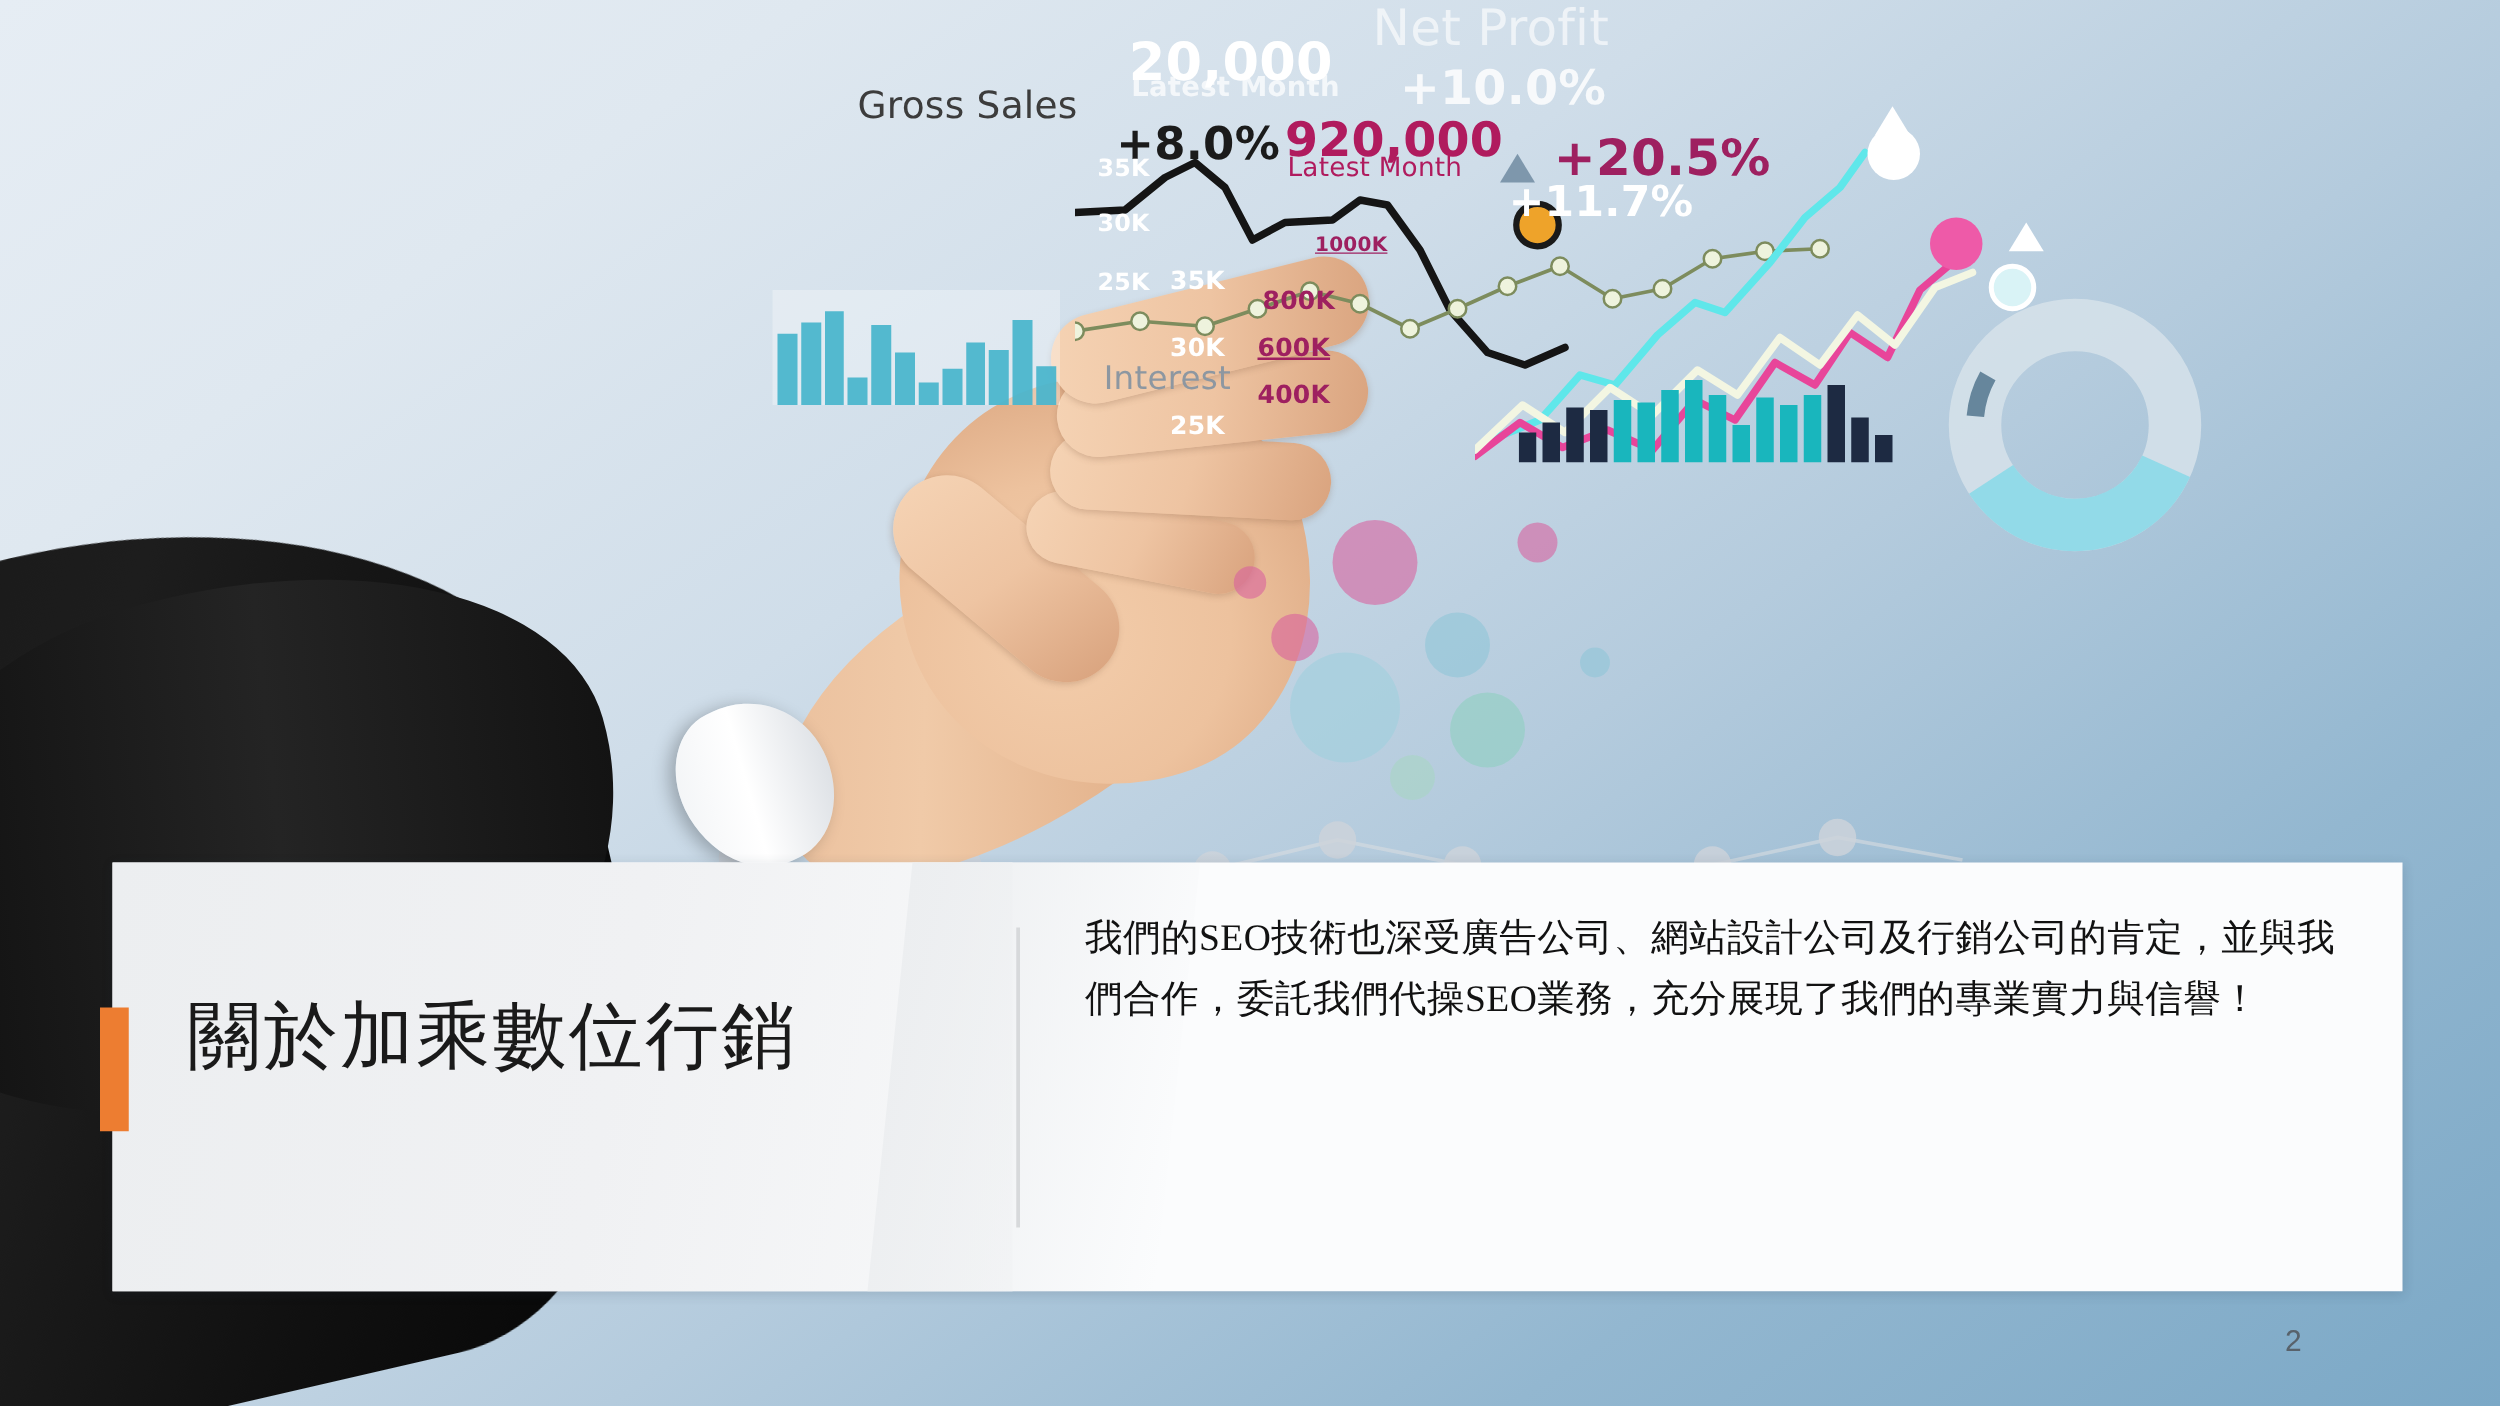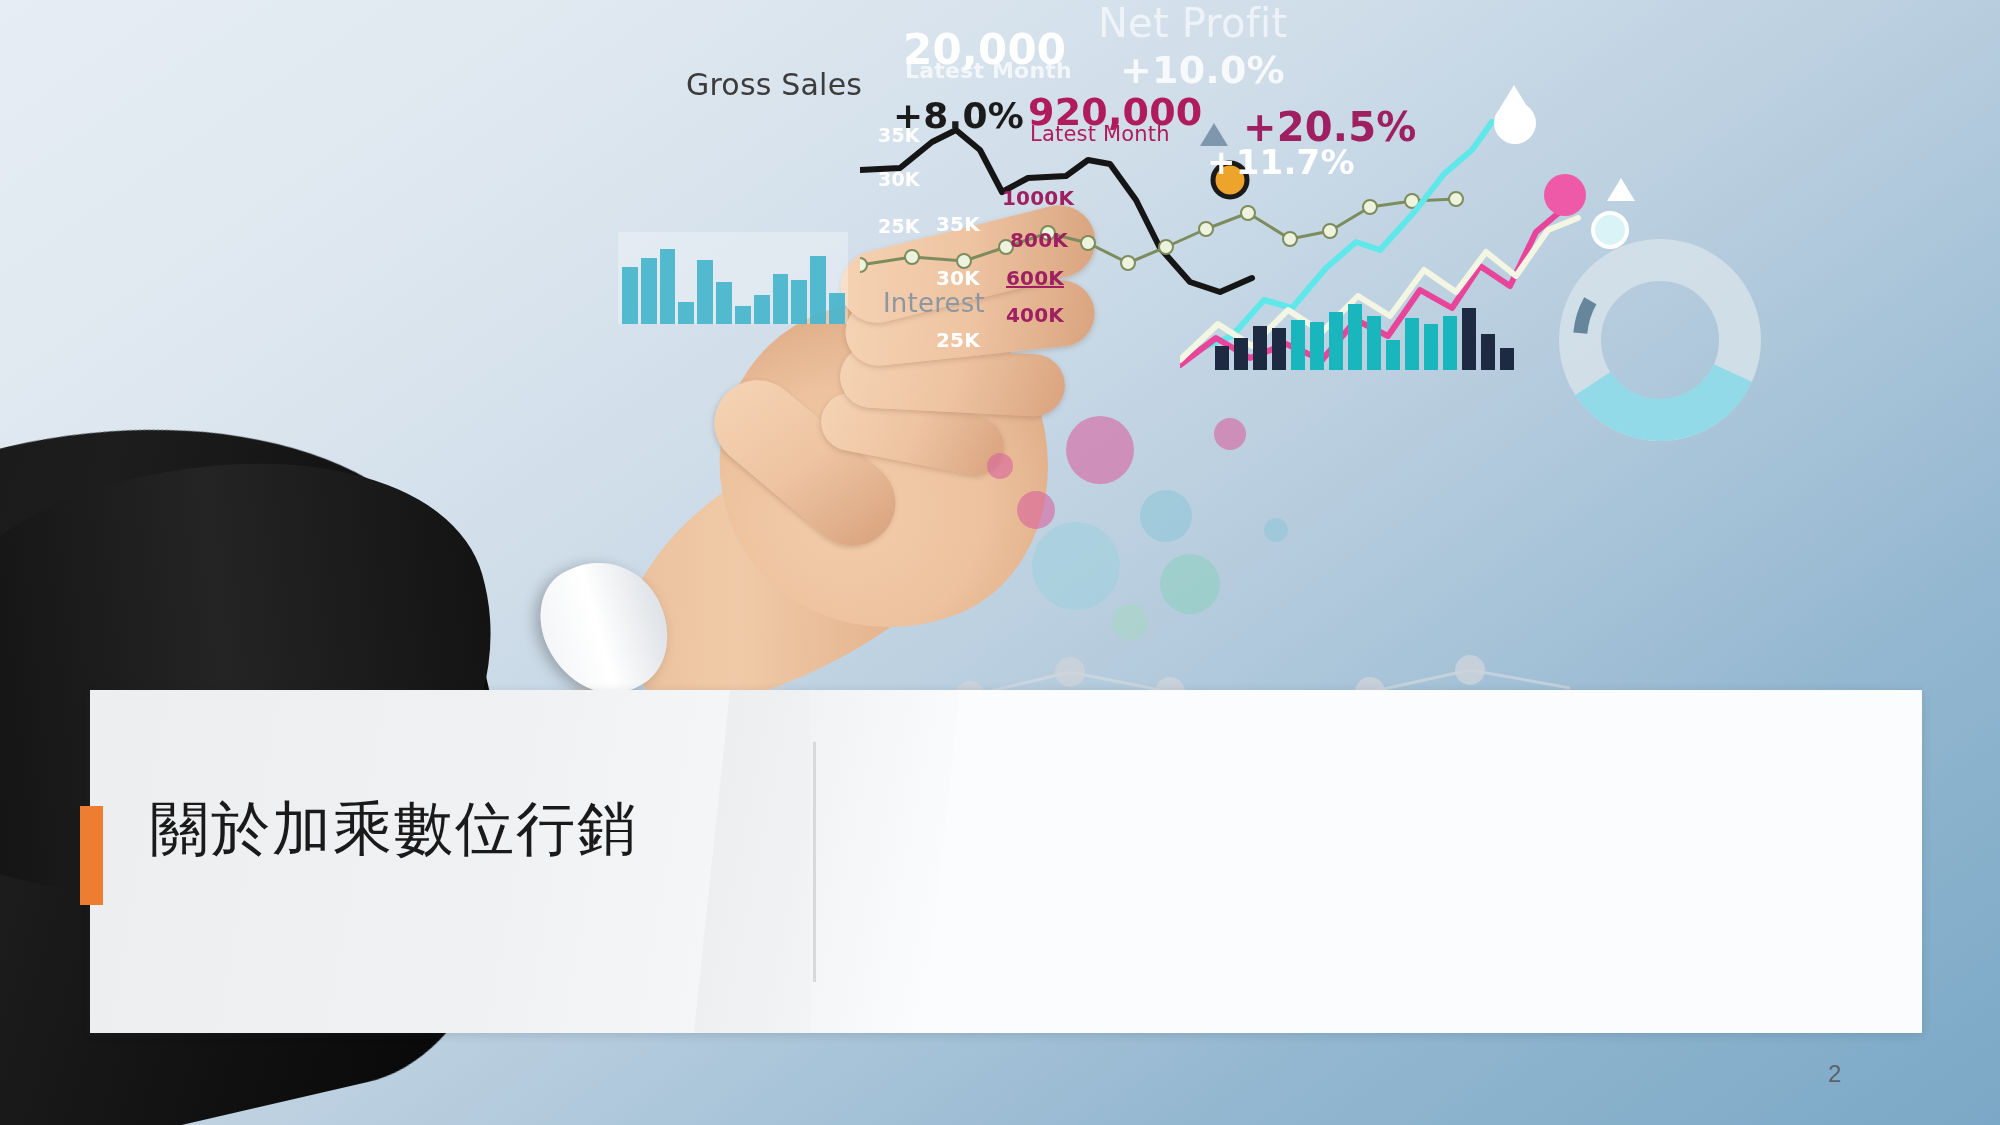--- a/index.html
+++ b/index.html
@@ -366,34 +366,35 @@
     <div class="lbl lbl-grey" style="left:883px; top:288px; font-size:26px;">Interest</div>
 
     <div class="lbl lbl-white" style="left:878px; top:124px; font-size:19px;">35K</div>
     <div class="lbl lbl-white" style="left:878px; top:168px; font-size:19px;">30K</div>
     <div class="lbl lbl-white" style="left:878px; top:215px; font-size:19px;">25K</div>
 
     <div class="lbl lbl-white" style="left:936px; top:212px; font-size:20px;">35K</div>
     <div class="lbl lbl-white" style="left:936px; top:266px; font-size:20px;">30K</div>
     <div class="lbl lbl-white" style="left:936px; top:328px; font-size:20px;">25K</div>
 
-    <div class="lbl lbl-magenta-d" style="left:1002px; top:186px; font-size:20px;">1000K</div>
+    <div class="lbl lbl-magenta-d" style="left:1052px; top:186px; font-size:16px;text-decoration:underline;">1000K</div>
     <div class="lbl lbl-magenta-d" style="left:1010px; top:228px; font-size:20px;text-align:right;">800K</div>
     <div class="lbl lbl-magenta-d" style="left:1006px; top:266px; font-size:20px;text-decoration:underline;">600K</div>
     <div class="lbl lbl-magenta-d" style="left:1006px; top:303px; font-size:20px;">400K</div>
   </div>
 
   <div class="panel">
     <div class="panel-left-wash"></div>
     <div class="panel-diag"></div>
   </div>
 
   <div class="accent-bar"></div>
 
   <div class="slide-title">關於加乘數位行銷</div>
 
   <div class="divider"></div>
 
   <div class="body-copy">
+    <p>我們的SEO技術也深受廣告公司、網站設計公司及行銷公司的肯定，並與我們合作，委託我們代操SEO業務，充分展現了我們的專業實力與信譽！</p>
   </div>
 
   <div class="page-number">2</div>
 </div>
 
 </body></html>

